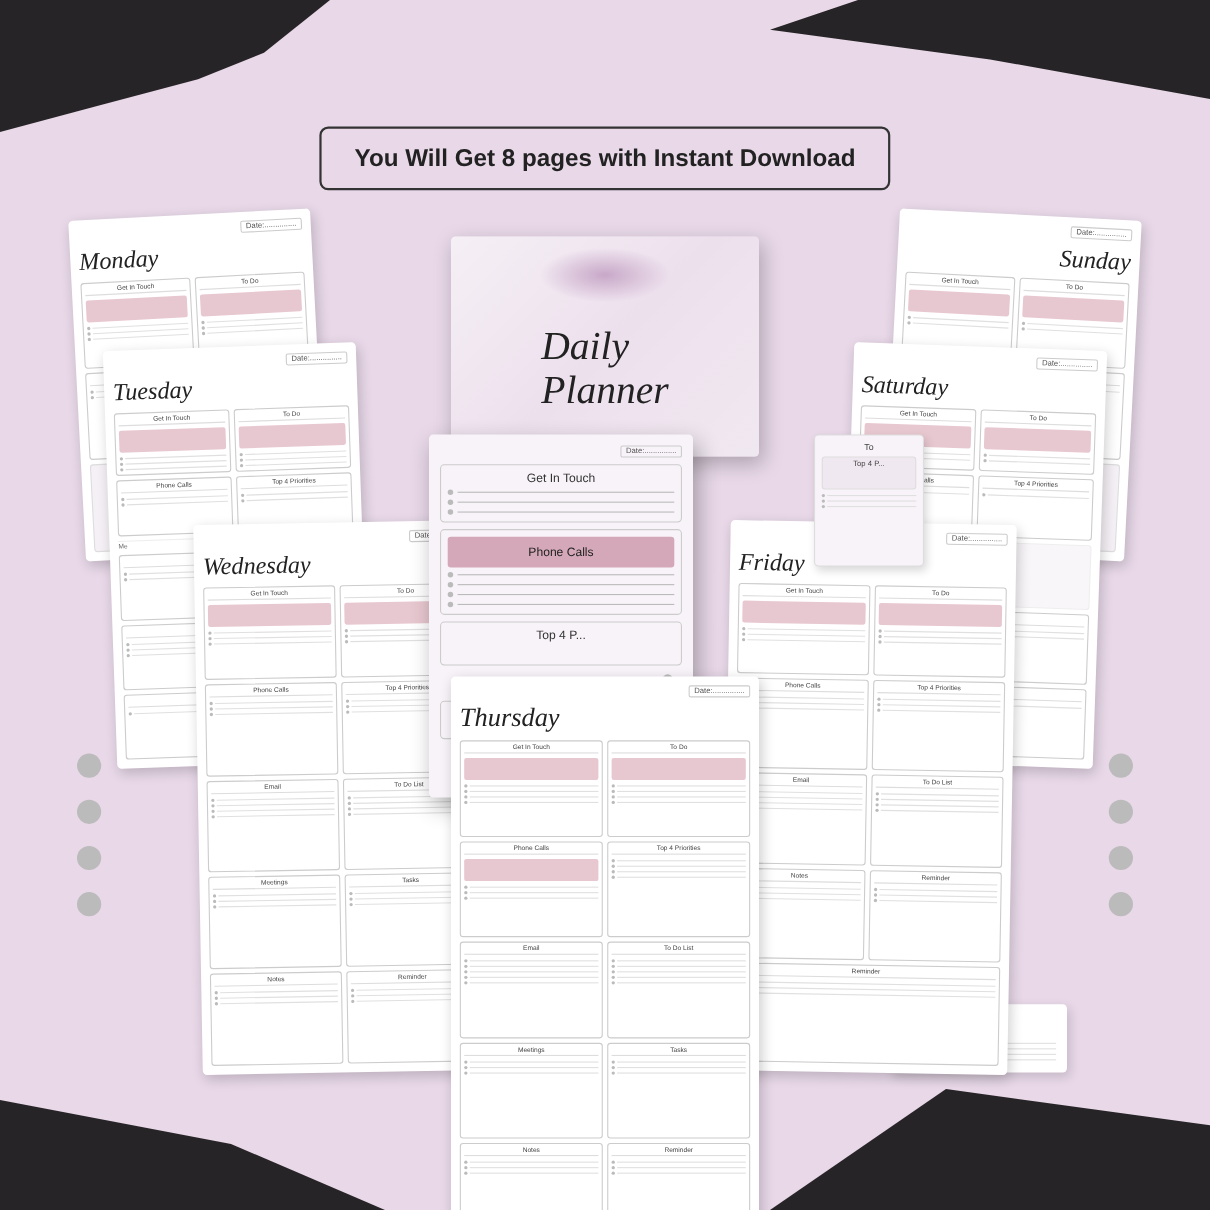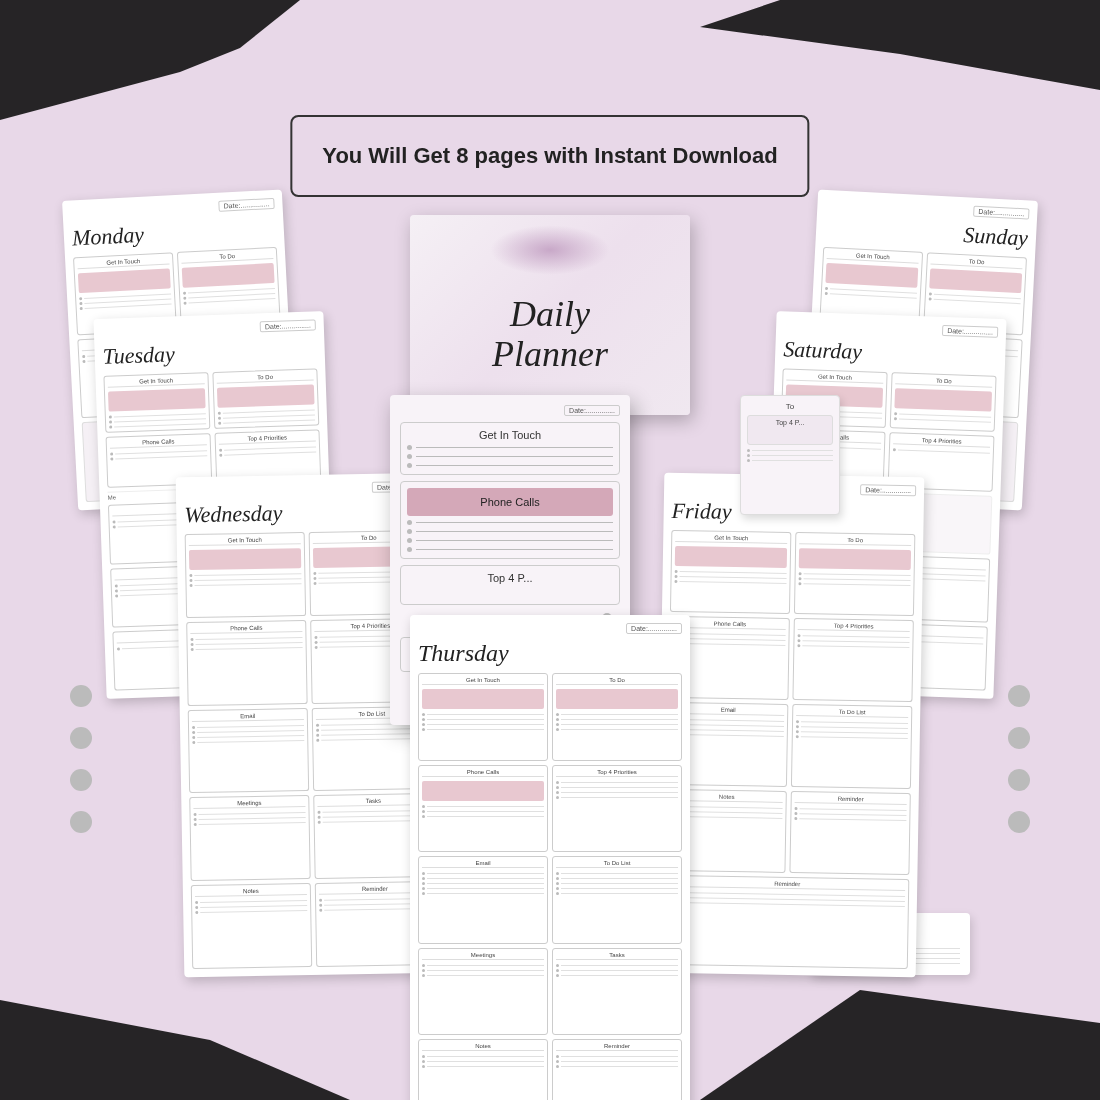--- a/index.html
+++ b/index.html
@@ -48,21 +48,21 @@
     }
 
     
     .title-box {
       position: absolute;
       top: 115px;
       left: 50%;
       transform: translateX(-50%);
       border: 2px solid #333;
       border-radius: 8px;
-      padding: 26px 30px;
+      padding: 14px 30px;
       font-size: 22px;
       font-weight: bold;
       color: #222;
       white-space: nowrap;
       background: rgba(232,216,232,0.6);
       z-index: 100;
     }
 
     
     .pages-area {
@@ -172,21 +172,21 @@
       align-items: center;
       justify-content: center;
     }
 
     .daily-title {
       font-family: 'Georgia', cursive;
       font-size: 36px;
       font-style: italic;
       color: #222;
       line-height: 1.1;
-      text-align: center;
+      text-align: left;
       margin-top: 40px;
     }
 
     
     .detail-overlay {
       position: absolute;
       background: #f8f3f8;
       border-radius: 4px;
       box-shadow: 4px 8px 20px rgba(0,0,0,0.3);
       overflow: hidden;

